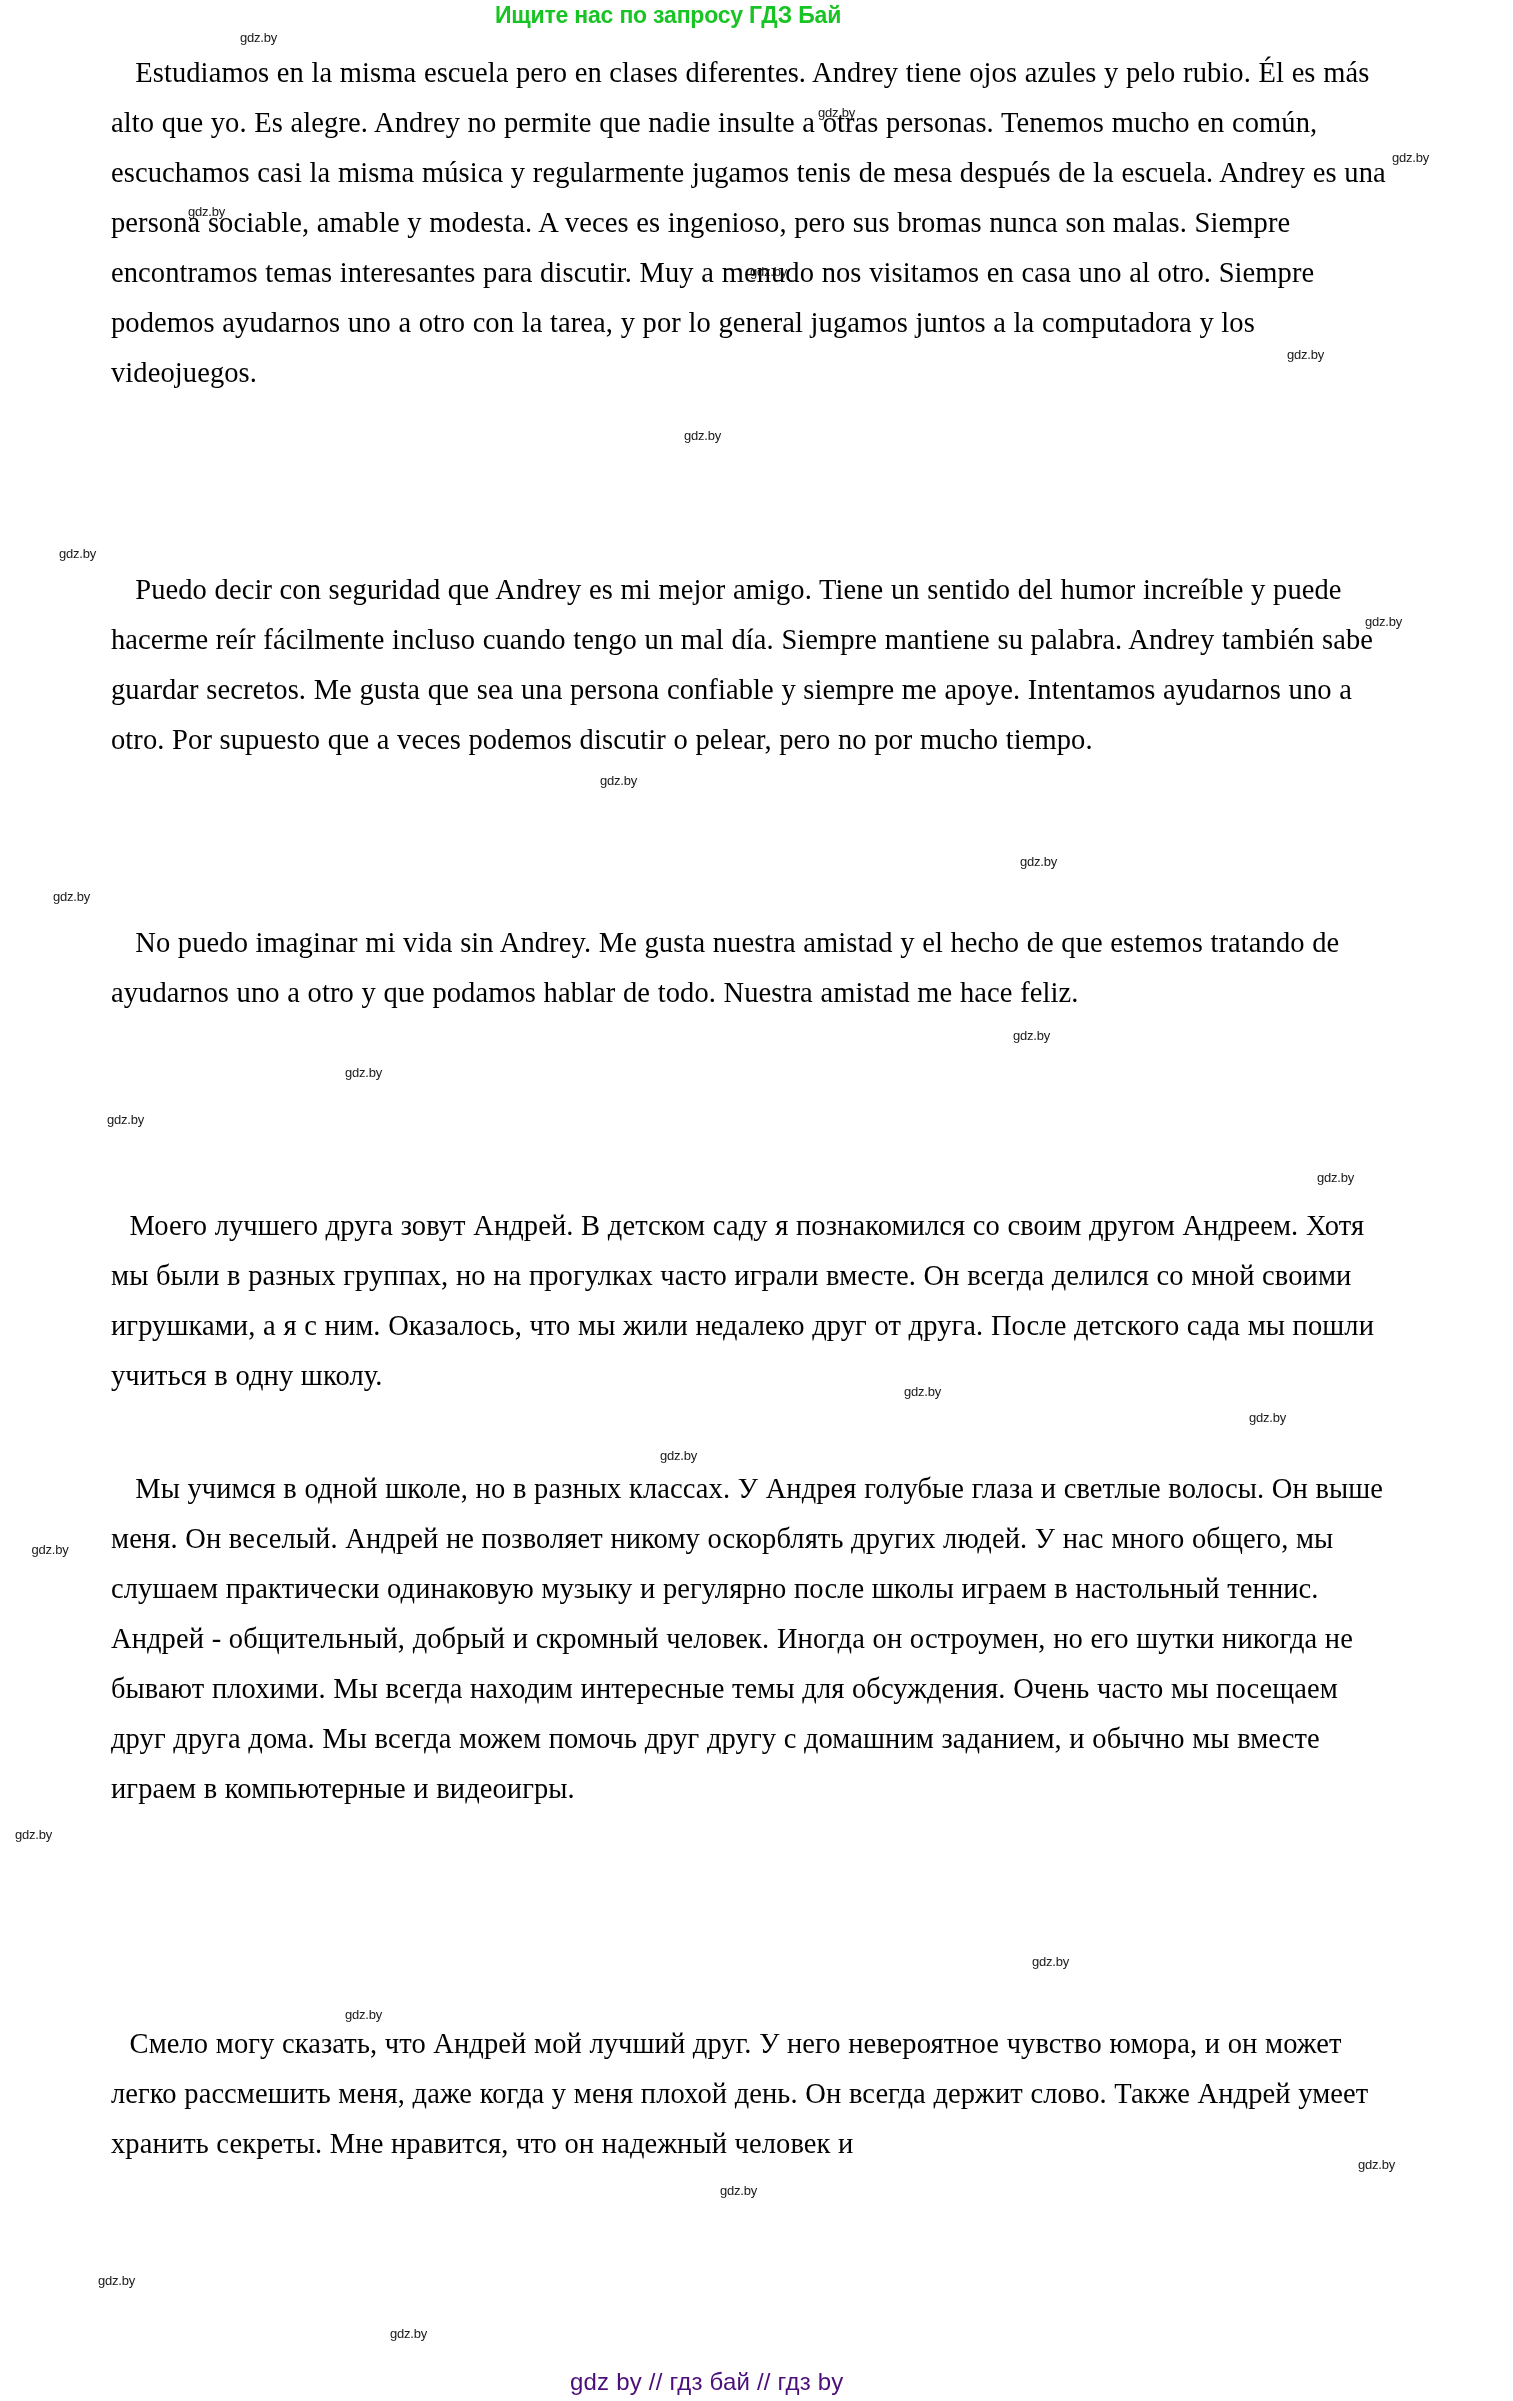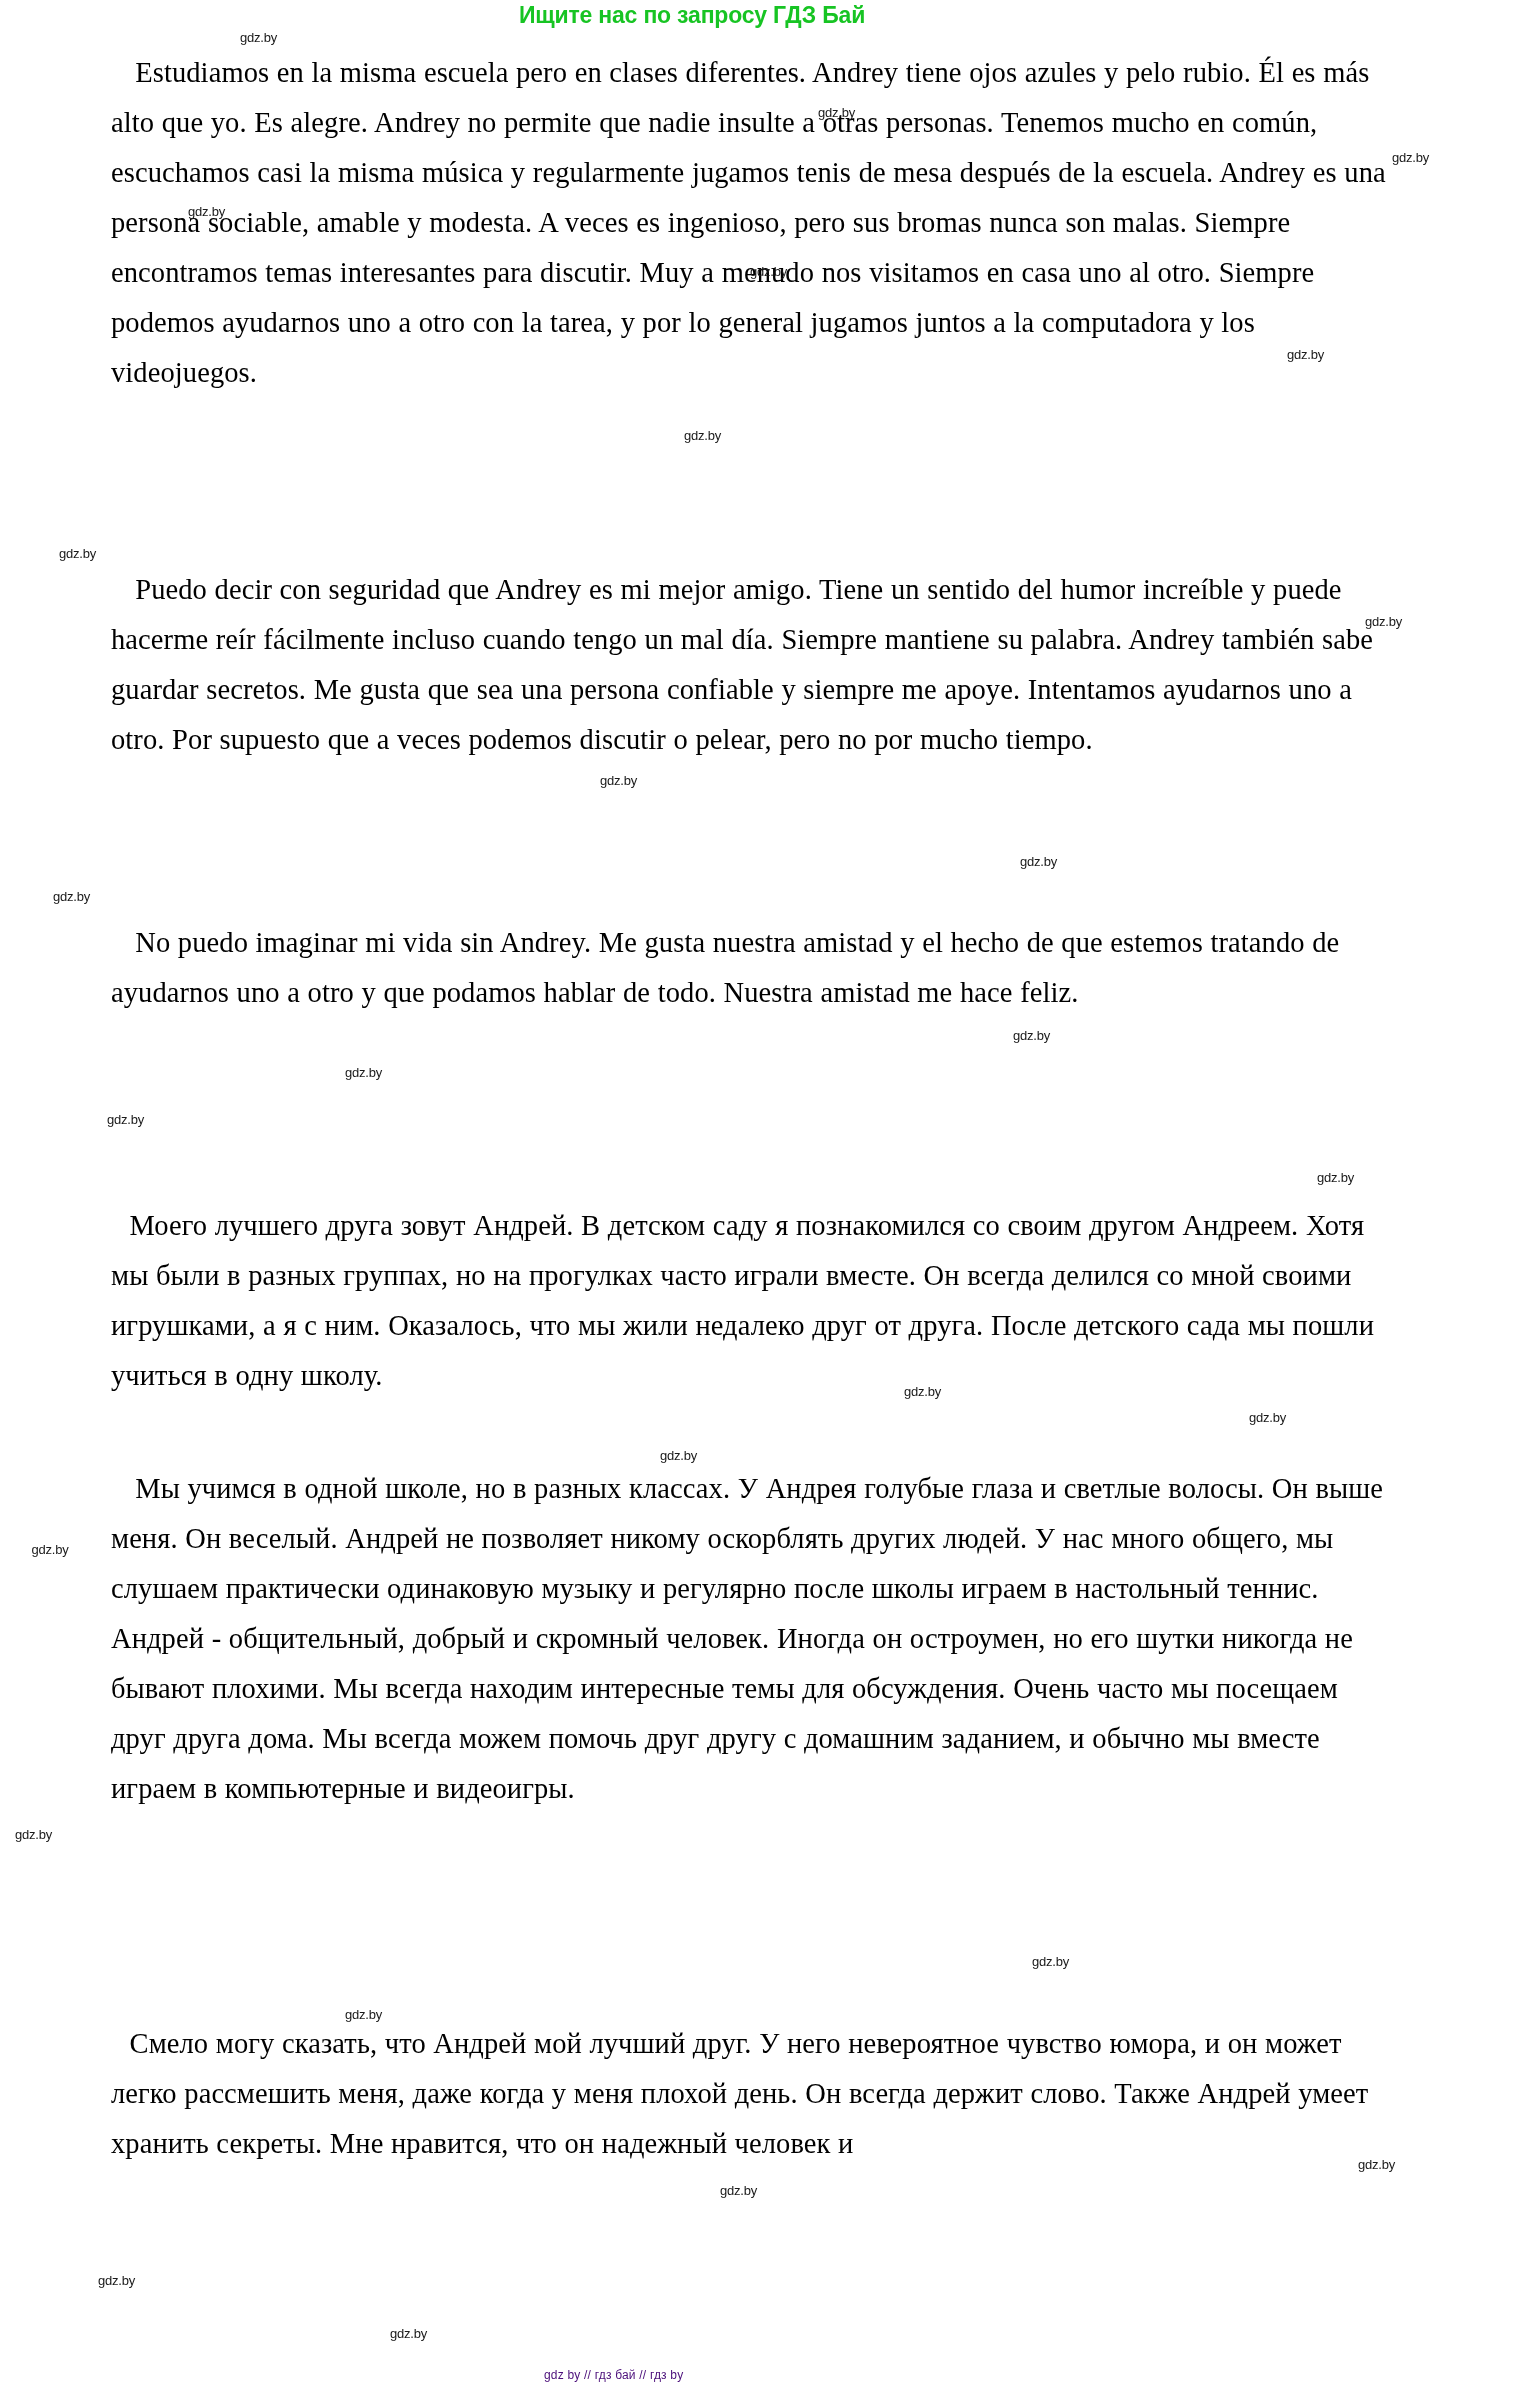--- a/index.html
+++ b/index.html
@@ -75,36 +75,36 @@
     font-weight: 400;
     color: #1a1a1a;
     white-space: nowrap;
     letter-spacing: -0.2px;
     pointer-events: none;
   }
 
   
   .footer-links {
     position: absolute;
-    left: 544px;
+    left: 570px;
     top: 2368px;
     font-family: "Liberation Sans", "DejaVu Sans", sans-serif;
-    font-size: 12px;
+    font-size: 24px;
     font-weight: 400;
     color: #4b0f7a;
     white-space: nowrap;
     letter-spacing: 0.2px;
   }
 </style>
 </head>
 <body>
 
 <div id="page">
 
-  <div class="promo-header" style="color: rgb(23, 196, 35); margin-left: 24px;">Ищите нас по запросу ГДЗ Бай</div>
+  <div class="promo-header" style="color: rgb(23, 196, 35);">Ищите нас по запросу ГДЗ Бай</div>
 
   <div class="text-block" id="block-es-1">
     <p class="indent-md">Estudiamos en la misma escuela pero en clases diferentes. Andrey tiene ojos azules y pelo rubio. Él es más alto que yo. Es alegre. Andrey no permite que nadie insulte a otras personas. Tenemos mucho en común, escuchamos casi la misma música y regularmente jugamos tenis de mesa después de la escuela. Andrey es una persona sociable, amable y modesta. A veces es ingenioso, pero sus bromas nunca son malas. Siempre encontramos temas interesantes para discutir. Muy a menudo nos visitamos en casa uno al otro. Siempre podemos ayudarnos uno a otro con la tarea, y por lo general jugamos juntos a la computadora y los videojuegos.</p>
   </div>
 
   <div class="text-block" id="block-es-2">
     <p class="indent-md">Puedo decir con seguridad que Andrey es mi mejor amigo. Tiene un sentido del humor increíble y puede hacerme reír fácilmente incluso cuando tengo un mal día. Siempre mantiene su palabra. Andrey también sabe guardar secretos. Me gusta que sea una persona confiable y siempre me apoye. Intentamos ayudarnos uno a otro. Por supuesto que a veces podemos discutir o pelear, pero no por mucho tiempo.</p>
   </div>
 
   <div class="text-block" id="block-es-3">

